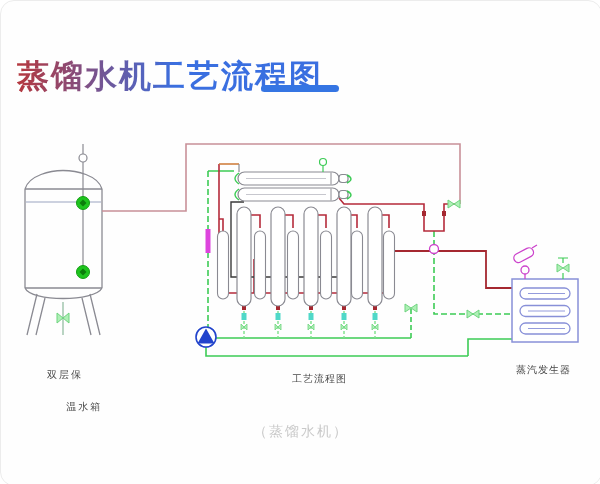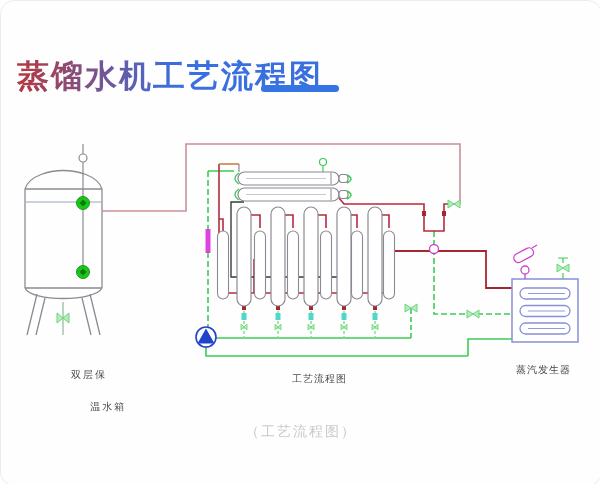--- a/index.html
+++ b/index.html
@@ -18,21 +18,21 @@
   }
   .title-underline{
     position:absolute;left:260px;top:84px;width:78px;height:7px;
     border-radius:4px;background:#3575e3;
   }
   .diagram-svg{position:absolute;left:0;top:0;width:600px;height:484px;}
   .lbl{
     position:absolute;color:#4a4a4a;font-size:10px;letter-spacing:2px;
     line-height:16px;white-space:pre;
   }
-  .lbl-tank{left:46px;top:366px;margin-left:24px;}
+  .lbl-tank{left:46px;top:366px;}
   .lbl-machine{left:291px;top:370px;letter-spacing:1px;}
   .lbl-generator{left:515px;top:361px;letter-spacing:1px;}
   .caption{
     position:absolute;left:0;right:0;top:422px;text-align:center;
     color:#c9c9c9;font-size:14px;letter-spacing:2px;
   }
 </style>
 </head>
 <body>
 
@@ -186,14 +186,14 @@
       <path d="M 562,272 V 278 M 562,262 V 257 M 557,257 H 567" stroke="#3ccb55" stroke-width="1.2" fill="none"></path>
       <path d="M 556,263 L 562,267 L 556,271 Z M 568,263 L 562,267 L 568,271 Z" fill="#aef0b6" stroke="#6fd47f" stroke-width="1"></path>
     </g>
   </svg>
 
   <div class="lbl lbl-tank"><span>双层保</span><br>
     <span>温水箱</span>
   </div>
   <div class="lbl lbl-machine">工艺流程图</div>
   <div class="lbl lbl-generator">蒸汽发生器</div>
-  <div class="caption">（工艺流程图）</div>
+  <div class="caption">（蒸馏水机）</div>
 </div>
 
 </body></html>

